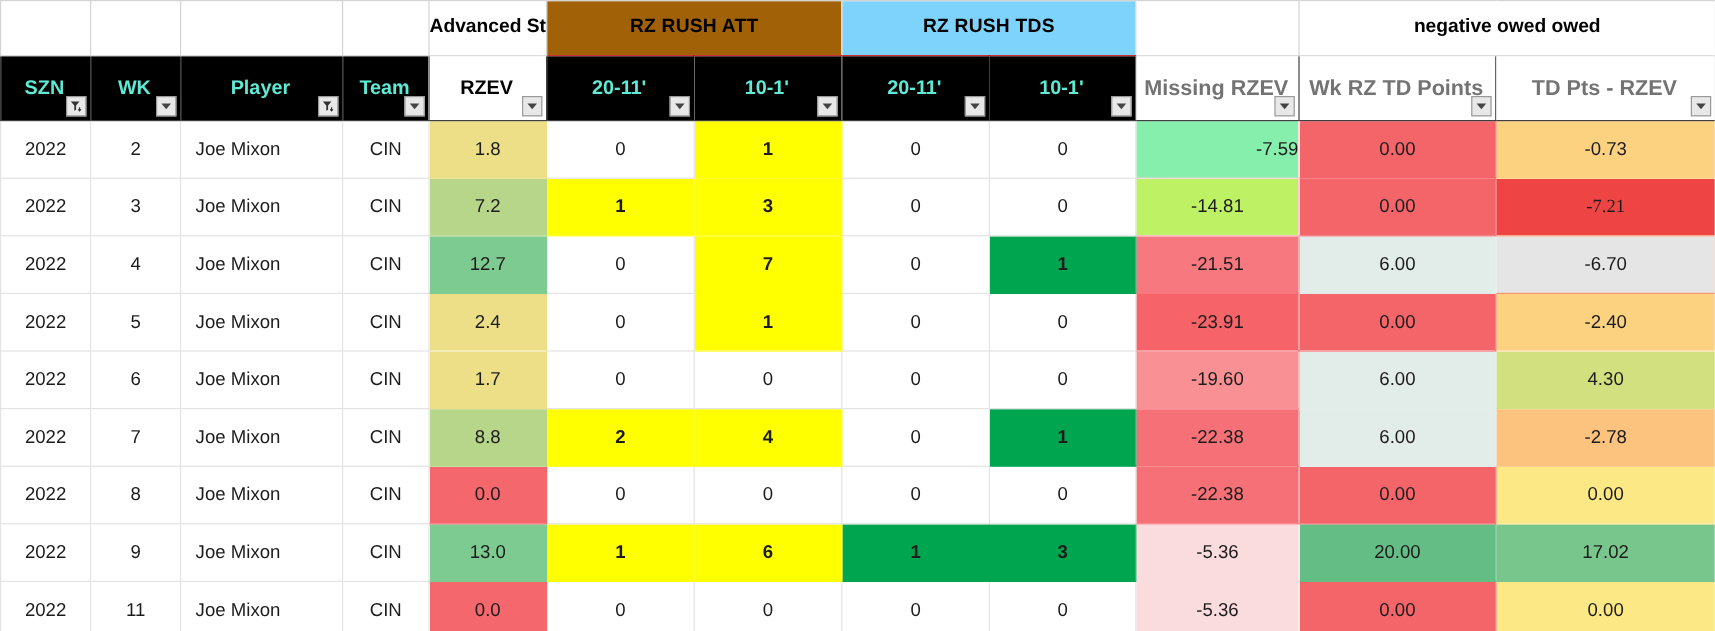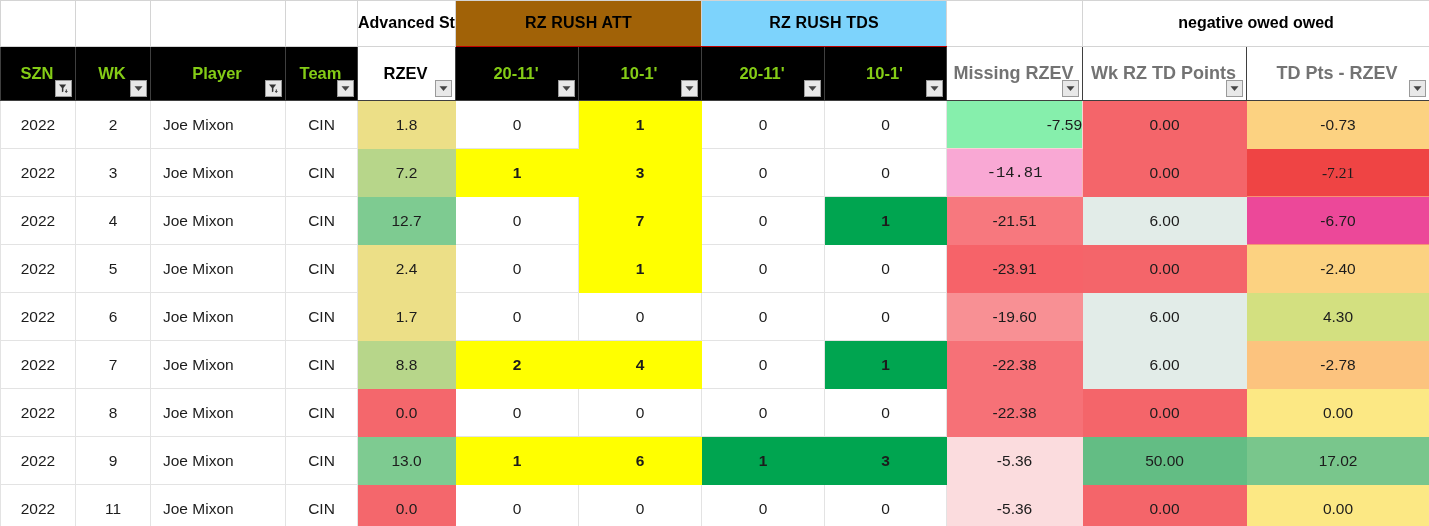--- a/index.html
+++ b/index.html
@@ -68,21 +68,21 @@
   tr.header-row td {
     height: 53px;
     vertical-align: middle;
     text-align: center;
     font-weight: bold;
     position: relative;
     border: 1px solid #3f3f3f;
   }
   td.hdr-dark {
     background: #000000;
-    color: #84cc16;
+    color: #5eead4;
     font-size: 16.5px;
   }
   td.hdr-light {
     background: #ffffff;
     color: #000000;
     font-size: 16.5px;
     border: 1px solid #000000;
   }
   td.hdr-plain {
     background: #ffffff;
@@ -283,37 +283,37 @@
         <tr class="data-row">
           <td>2022</td>
           <td>3</td>
           <td class="c-player">Joe Mixon</td>
           <td>CIN</td>
           <td style="background: rgb(183, 214, 138); border-color: rgb(183, 214, 138);">7.2</td>
           <td class="bold" style="background: rgb(255, 255, 0); border-color: rgb(255, 255, 0);">1</td>
           <td class="bold" style="background: rgb(255, 255, 0); border-color: rgb(255, 255, 0);">3</td>
           <td style="background: rgb(255, 255, 255);">0</td>
           <td style="background: rgb(255, 255, 255);">0</td>
-          <td style="background: #f9a8d4; border-color: rgb(249, 181, 185); font-family: Liberation Mono, monospace;">-14.81</td>
+          <td style="background: #bef264; border-color: rgb(249, 181, 185);">-14.81</td>
           <td style="background: rgb(244, 101, 106); border-color: rgb(244, 101, 106);">0.00</td>
           <td style="background: #ef4444; border-color: rgb(248, 146, 114); font-family: Liberation Serif, serif;">-7.21</td>
         </tr>
         <tr class="data-row">
           <td>2022</td>
           <td>4</td>
           <td class="c-player">Joe Mixon</td>
           <td>CIN</td>
           <td style="background: rgb(126, 203, 145); border-color: rgb(126, 203, 145);">12.7</td>
           <td style="background: rgb(255, 255, 255);">0</td>
           <td class="bold" style="background: rgb(255, 255, 0); border-color: rgb(255, 255, 0);">7</td>
           <td style="background: rgb(255, 255, 255);">0</td>
           <td class="bold" style="background: rgb(0, 165, 80); border-color: rgb(0, 165, 80);">1</td>
           <td style="background: rgb(247, 120, 126); border-color: rgb(247, 120, 126);">-21.51</td>
           <td style="background: rgb(226, 236, 232); border-color: rgb(226, 236, 232);">6.00</td>
-          <td style="background: #ec4899; border-color: rgb(248, 146, 114);">-6.70</td>
+          <td style="background: #e5e5e5; border-color: rgb(248, 146, 114);">-6.70</td>
         </tr>
         <tr class="data-row">
           <td>2022</td>
           <td>5</td>
           <td class="c-player">Joe Mixon</td>
           <td>CIN</td>
           <td style="background: rgb(236, 223, 135); border-color: rgb(236, 223, 135);">2.4</td>
           <td style="background: rgb(255, 255, 255);">0</td>
           <td class="bold" style="background: rgb(255, 255, 0); border-color: rgb(255, 255, 0);">1</td>
           <td style="background: rgb(255, 255, 255);">0</td>
@@ -368,21 +368,21 @@
           <td>2022</td>
           <td>9</td>
           <td class="c-player">Joe Mixon</td>
           <td>CIN</td>
           <td style="background: rgb(126, 203, 145); border-color: rgb(126, 203, 145);">13.0</td>
           <td class="bold" style="background: rgb(255, 255, 0); border-color: rgb(255, 255, 0);">1</td>
           <td class="bold" style="background: rgb(255, 255, 0); border-color: rgb(255, 255, 0);">6</td>
           <td class="bold" style="background: rgb(0, 165, 80); border-color: rgb(0, 165, 80);">1</td>
           <td class="bold" style="background: rgb(0, 165, 80); border-color: rgb(0, 165, 80);">3</td>
           <td style="background: rgb(251, 220, 222); border-color: rgb(251, 220, 222);">-5.36</td>
-          <td style="background: rgb(99, 189, 132); border-color: rgb(99, 189, 132);">50.00</td>
+          <td style="background: rgb(99, 189, 132); border-color: rgb(99, 189, 132);">20.00</td>
           <td style="background: rgb(121, 198, 140); border-color: rgb(121, 198, 140);">17.02</td>
         </tr>
         <tr class="data-row">
           <td>2022</td>
           <td>11</td>
           <td class="c-player">Joe Mixon</td>
           <td>CIN</td>
           <td style="background: rgb(244, 103, 108); border-color: rgb(244, 103, 108);">0.0</td>
           <td style="background: rgb(255, 255, 255);">0</td>
           <td style="background: rgb(255, 255, 255);">0</td>

